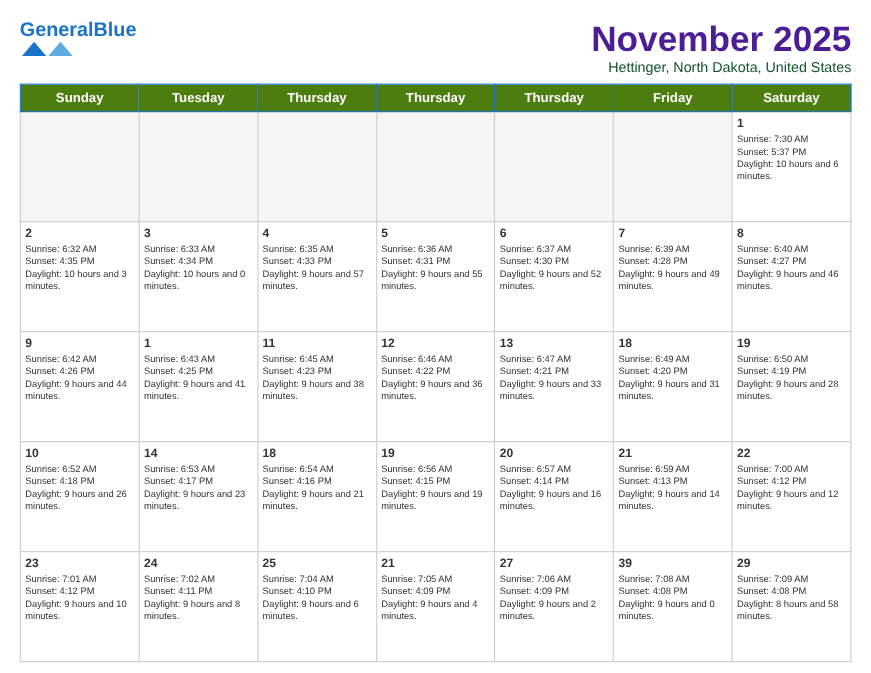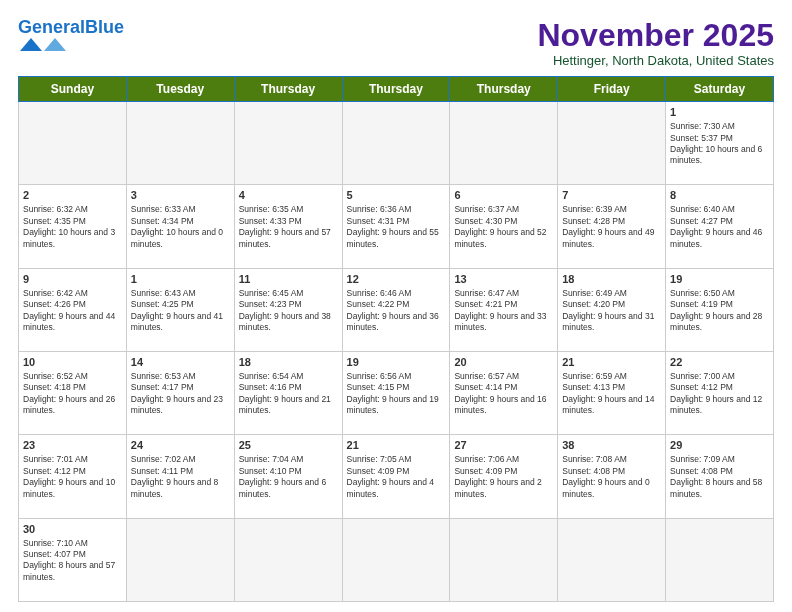--- a/index.html
+++ b/index.html
@@ -156,27 +156,18 @@
           <td><span class="day-num">20</span>Sunrise: 6:57 AM<br>Sunset: 4:14 PM<br>Daylight: 9 hours and 16 minutes.<br></td>
           <td><span class="day-num">21</span>Sunrise: 6:59 AM<br>Sunset: 4:13 PM<br>Daylight: 9 hours and 14 minutes.<br></td>
           <td><span class="day-num">22</span>Sunrise: 7:00 AM<br>Sunset: 4:12 PM<br>Daylight: 9 hours and 12 minutes.<br></td>
         </tr>
         <tr>
           <td><span class="day-num">23</span>Sunrise: 7:01 AM<br>Sunset: 4:12 PM<br>Daylight: 9 hours and 10 minutes.<br></td>
           <td><span class="day-num">24</span>Sunrise: 7:02 AM<br>Sunset: 4:11 PM<br>Daylight: 9 hours and 8 minutes.<br></td>
           <td><span class="day-num">25</span>Sunrise: 7:04 AM<br>Sunset: 4:10 PM<br>Daylight: 9 hours and 6 minutes.<br></td>
           <td><span class="day-num">21</span>Sunrise: 7:05 AM<br>Sunset: 4:09 PM<br>Daylight: 9 hours and 4 minutes.<br></td>
           <td><span class="day-num">27</span>Sunrise: 7:06 AM<br>Sunset: 4:09 PM<br>Daylight: 9 hours and 2 minutes.<br></td>
-          <td><span class="day-num">38</span>Sunrise: 7:08 AM<br>Sunset: 4:08 PM<br>Daylight: 9 hours and 0 minutes.<br></td>
+          <td><span class="day-num">39</span>Sunrise: 7:08 AM<br>Sunset: 4:08 PM<br>Daylight: 9 hours and 0 minutes.<br></td>
           <td><span class="day-num">29</span>Sunrise: 7:09 AM<br>Sunset: 4:08 PM<br>Daylight: 8 hours and 58 minutes.<br></td>
-        </tr>
-        <tr>
-          <td><span class="day-num">30</span>Sunrise: 7:10 AM<br>Sunset: 4:07 PM<br>Daylight: 8 hours and 57 minutes.<br></td>
-          <td class="empty"></td>
-          <td class="empty"></td>
-          <td class="empty"></td>
-          <td class="empty"></td>
-          <td class="empty"></td>
-          <td class="empty"></td>
         </tr>
       </tbody>
   </table>
 </div>
 
 </body></html>

